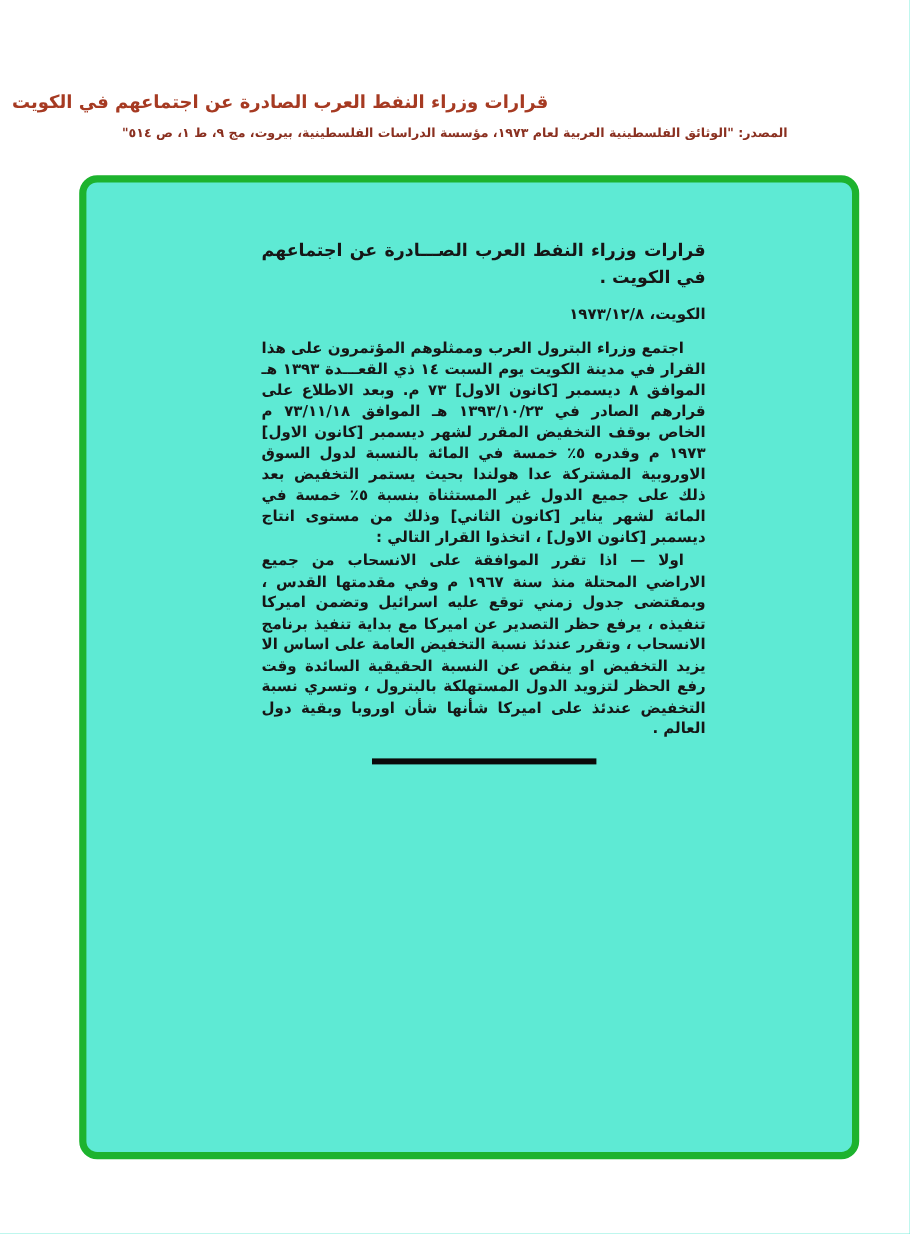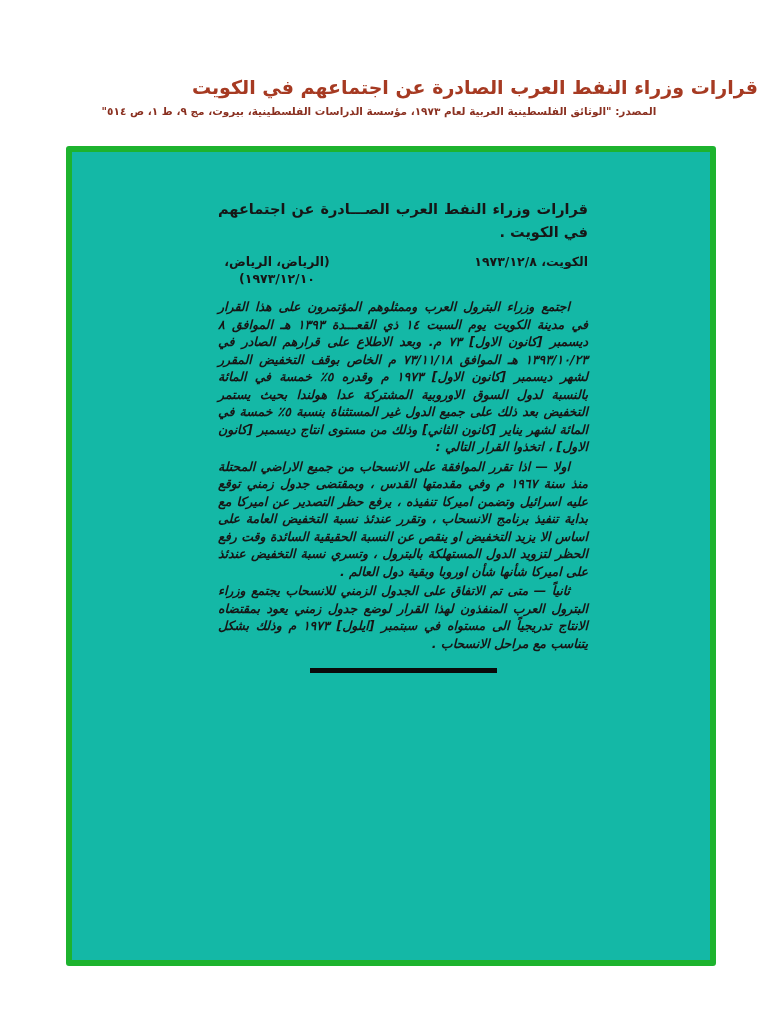--- a/index.html
+++ b/index.html
@@ -12,37 +12,37 @@
   * { box-sizing: border-box; }
   html, body { margin: 0; padding: 0; }
   body {
     width: 758px; height: 1028px;
     background: #ffffff;
     position: relative;
     font-family: "DejaVu Sans", sans-serif;
     overflow: hidden;
   }
   .page-title {
-    position: absolute; top: 76px; left: 0; right: 0;
-    text-align: right; direction: rtl;
-    font-size: 19px; font-weight: bold;
+    position: absolute; top: 76px; left: 10px; right: 0;
+    text-align: left; direction: rtl;
+    font-size: 15px; font-weight: bold;
     color: var(--title);
   }
   .page-source {
     position: absolute; top: 105px; left: 0; right: 0;
     text-align: center; direction: rtl;
     font-size: 10.5px; font-weight: bold;
     color: var(--source);
   }
   .doc-frame {
     position: absolute; left: 66px; top: 146px;
     width: 650px; height: 820px;
     border: 6px solid var(--frame_border);
-    border-radius: 3px;
-    background: #14b8a6;
+    border-radius: 15px;
+    background: #5eead4;
   }
   .doc-column {
     position: absolute; top: 46px; right: 122px;
     width: 370px;
     direction: rtl;
     color: var(--ink);
     font-weight: bold;
   }
   .doc-heading {
     font-size: 14.5px; line-height: 23px;
@@ -54,21 +54,20 @@
     font-size: 12.5px; line-height: 17px;
     margin: 0 0 11px 0;
   }
   .dateline .place { white-space: nowrap; margin-left: 14px; }
   .dateline .src { width: 118px; text-align: center; }
   .doc-body p {
     font-size: 12.5px; line-height: 17.5px;
     text-align: justify;
     text-indent: 18px;
     margin: 0 0 2px 0;
-    font-style: italic;
   }
   .divider {
     width: 187px; height: 5px;
     background: var(--rule);
     margin: 16px auto 0 auto;
   }
 </style>
 </head>
 <body>
 
@@ -76,25 +75,23 @@
 
 <div class="page-source">المصدر: "الوثائق الفلسطينية العربية لعام ١٩٧٣، مؤسسة الدراسات الفلسطينية، بيروت، مج ٩، ط ١، ص ٥١٤"</div>
 
 <div class="doc-frame">
   <div class="doc-column">
 
     <div class="doc-heading">قرارات وزراء النفط العرب الصـــادرة عن اجتماعهم في الكويت .</div>
 
     <div class="dateline">
       <span class="place">الكويت، ١٩٧٣/١٢/٨</span>
-      <span class="src">(الرياض، الرياض، ١٩٧٣/١٢/١٠)</span>
     </div>
 
     <div class="doc-body">
       <p>اجتمع وزراء البترول العرب وممثلوهم المؤتمرون على هذا القرار في مدينة الكويت يوم السبت ١٤ ذي القعـــدة ١٣٩٣ هـ الموافق ٨ ديسمبر [كانون الاول] ٧٣ م. وبعد الاطلاع على قرارهم الصادر في ١٣٩٣/١٠/٢٣ هـ الموافق ٧٣/١١/١٨ م الخاص بوقف التخفيض المقرر لشهر ديسمبر [كانون الاول] ١٩٧٣ م وقدره ٥٪ خمسة في المائة بالنسبة لدول السوق الاوروبية المشتركة عدا هولندا بحيث يستمر التخفيض بعد ذلك على جميع الدول غير المستثناة بنسبة ٥٪ خمسة في المائة لشهر يناير [كانون الثاني] وذلك من مستوى انتاج ديسمبر [كانون الاول] ، اتخذوا القرار التالي :</p>
       <p>اولا — اذا تقرر الموافقة على الانسحاب من جميع الاراضي المحتلة منذ سنة ١٩٦٧ م وفي مقدمتها القدس ، وبمقتضى جدول زمني توقع عليه اسرائيل وتضمن اميركا تنفيذه ، يرفع حظر التصدير عن اميركا مع بداية تنفيذ برنامج الانسحاب ، وتقرر عندئذ نسبة التخفيض العامة على اساس الا يزيد التخفيض او ينقص عن النسبة الحقيقية السائدة وقت رفع الحظر لتزويد الدول المستهلكة بالبترول ، وتسري نسبة التخفيض عندئذ على اميركا شأنها شأن اوروبا وبقية دول العالم .</p>
-      <p>ثانياً — متى تم الاتفاق على الجدول الزمني للانسحاب يجتمع وزراء البترول العرب المنفذون لهذا القرار لوضع جدول زمني يعود بمقتضاه الانتاج تدريجياً الى مستواه في سبتمبر [ايلول] ١٩٧٣ م وذلك بشكل يتناسب مع مراحل الانسحاب .</p>
     </div>
 
     <div class="divider"></div>
 
   </div>
 </div>
 
 </body></html>

